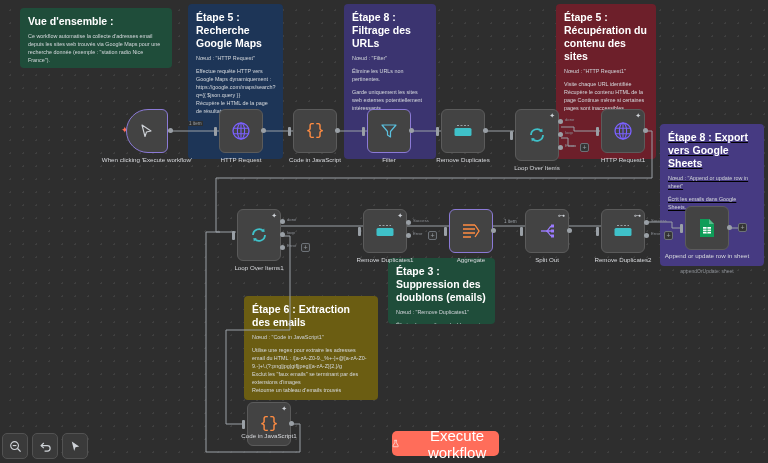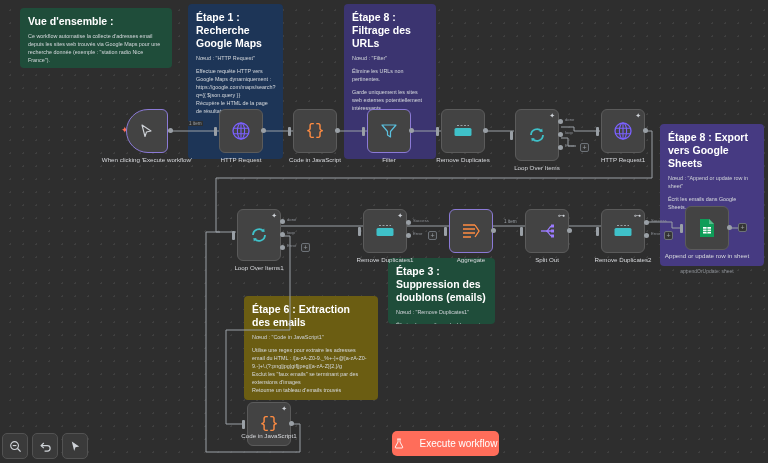--- a/index.html
+++ b/index.html
@@ -41,21 +41,21 @@
   .note .n-body {
     font-size: 5.4px;
     color: #d6dade;
     line-height: 8px;
   }
   .note.green  { background: #1f4d3a; }
   .note.blue   { background: #1d3557; }
   .note.olive  { background: #6b5d12; }
   .note.purple { background: #3b3470; }
   .note.red    { background: #6d1f2a; }
-  .note.violet { background: #463a82; }
+  .note.violet { background: #463a82; text-decoration: underline; }
   .note.green2 { background: #1f4d3a; }
   .note.olive2 { background: #6b5d12; }
 
   
   #edges { position: absolute; left: 0; top: 0; width: 768px; height: 463px; pointer-events: none; }
 
   
   .node {
     position: absolute;
     width: 44px; height: 44px;
@@ -140,53 +140,58 @@
     display: flex; align-items: center; justify-content: center;
   }
   #execute-btn {
     position: absolute;
     left: 392px; top: 431px;
     width: 107px; height: 25px;
     background: #ff6d5a;
     border: none; border-radius: 5px;
     color: #ffffff;
     font-family: "Liberation Sans", sans-serif;
-    font-size: 10px;
+    font-size: 15px;
     display: flex; align-items: center; justify-content: center;
     gap: 16px;
     cursor: pointer;
     text-align: center;
   }
 </style>
 </head>
 <body>
 
 <div id="canvas">
 
   <div class="note green" style="left:20px; top:8px; width:152px; height:60px;">
     <div class="n-title">Vue d'ensemble :</div>
     <div class="n-body">Ce workflow automatise la collecte d'adresses email depuis les sites web trouvés via Google Maps pour une recherche donnée (exemple : "station radio Nice France").</div>
   </div>
 
   <div class="note blue" style="left:188px; top:4px; width:95px; height:155px;">
-    <div class="n-title">Étape 1 : Recherche Google Maps</div>
+    <div class="n-title">Étape 5 : Recherche Google Maps</div>
     <div class="n-sub">Nœud : "HTTP Request"</div>
     <div class="n-body">Effectue requête HTTP vers Google Maps dynamiquement :</div>
     <div class="n-body url">https://google.com/maps/search?q={{ $json.query }}</div>
     <div class="n-body">Récupère le HTML de la page de résultats</div>
   </div>
 
 
   <div class="note purple" style="left:344px; top:4px; width:92px; height:155px;">
     <div class="n-title">Étape 8 : Filtrage des URLs</div>
     <div class="n-sub">Nœud : "Filter"</div>
     <div class="n-body" style="margin-bottom:5px;">Élimine les URLs non pertinentes.</div>
     <div class="n-body">Garde uniquement les sites web externes potentiellement intéressants</div>
   </div>
 
+  <div class="note red" style="left:556px; top:4px; width:100px; height:155px;">
+    <div class="n-title">Étape 5 : Récupération du contenu des sites</div>
+    <div class="n-sub">Nœud : "HTTP Request1"</div>
+    <div class="n-body">Visite chaque URL identifiée Récupère le contenu HTML de la page Continue même si certaines pages sont inaccessibles</div>
+  </div>
 
   <div class="note violet" style="left:660px; top:124px; width:104px; height:142px;">
     <div class="n-title">Étape 8 : Export vers Google Sheets</div>
     <div class="n-sub">Nœud : "Append or update row in sheet"</div>
     <div class="n-body">Écrit les emails dans Google Sheets.</div>
   </div>
 
   <div class="note green2" style="left:388px; top:258px; width:107px; height:66px;">
     <div class="n-title">Étape 3 : Suppression des doublons (emails)</div>
     <div class="n-sub">Nœud : "Remove Duplicates1"</div>

